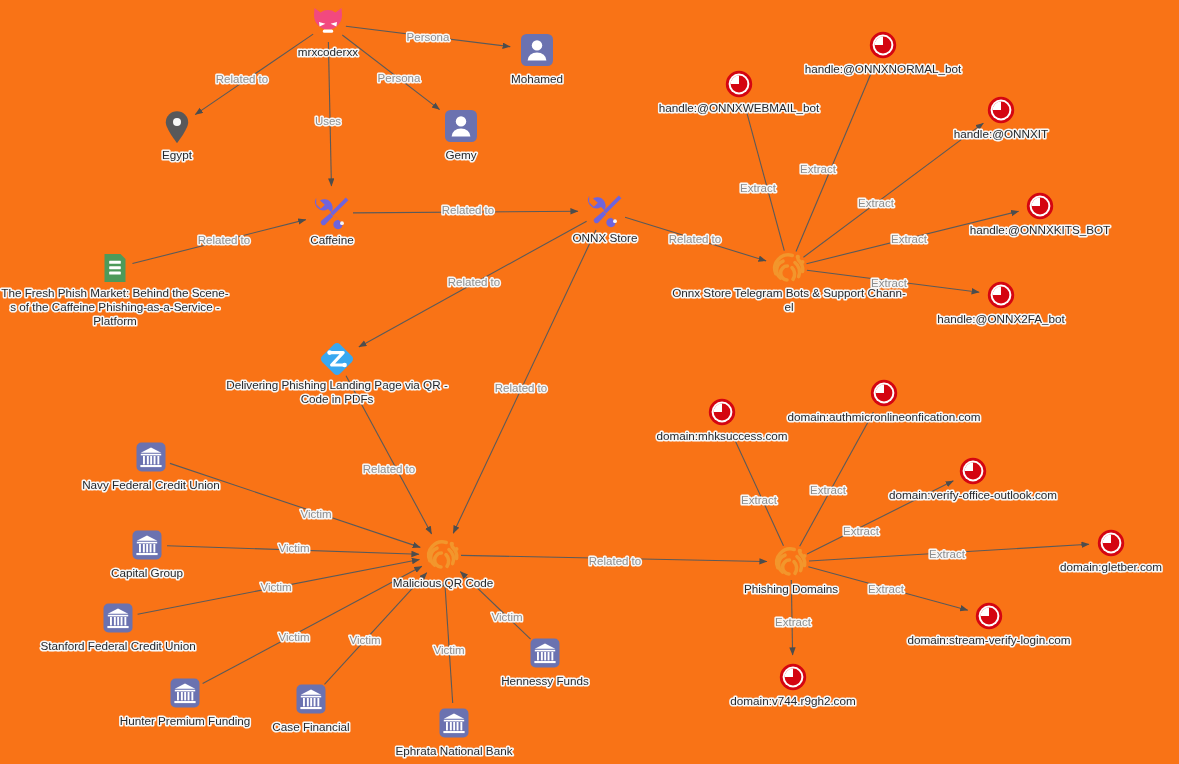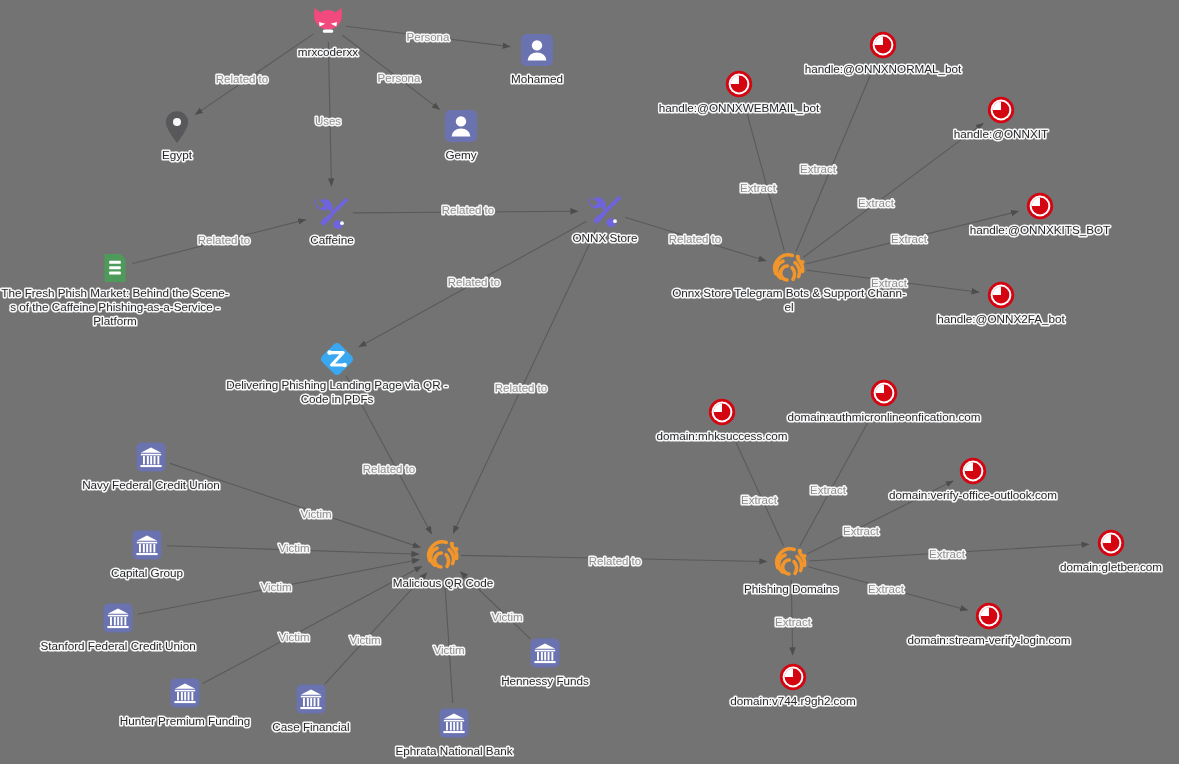--- a/index.html
+++ b/index.html
@@ -11,21 +11,21 @@
   body {
     width: 1179px;
     height: 764px;
     overflow: hidden;
     font-family: "Liberation Sans", sans-serif;
   }
   #graph-canvas {
     position: relative;
     width: 1179px;
     height: 764px;
-    background: #737373;
+    background: #f97316;
   }
   svg.graph-svg {
     position: absolute;
     left: 0;
     top: 0;
     width: 1179px;
     height: 764px;
     display: block;
   }
   .edge-line {

